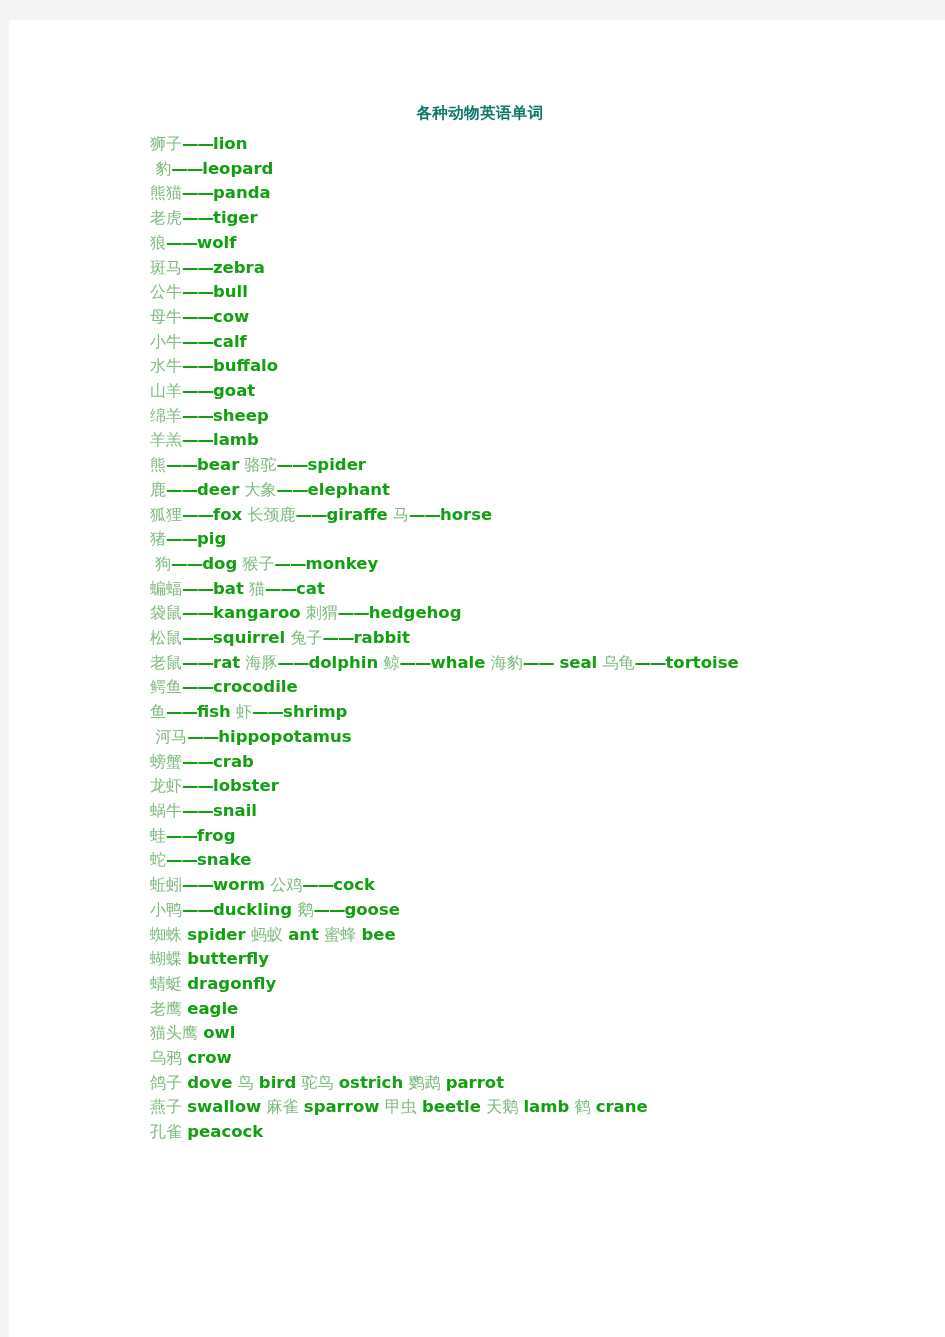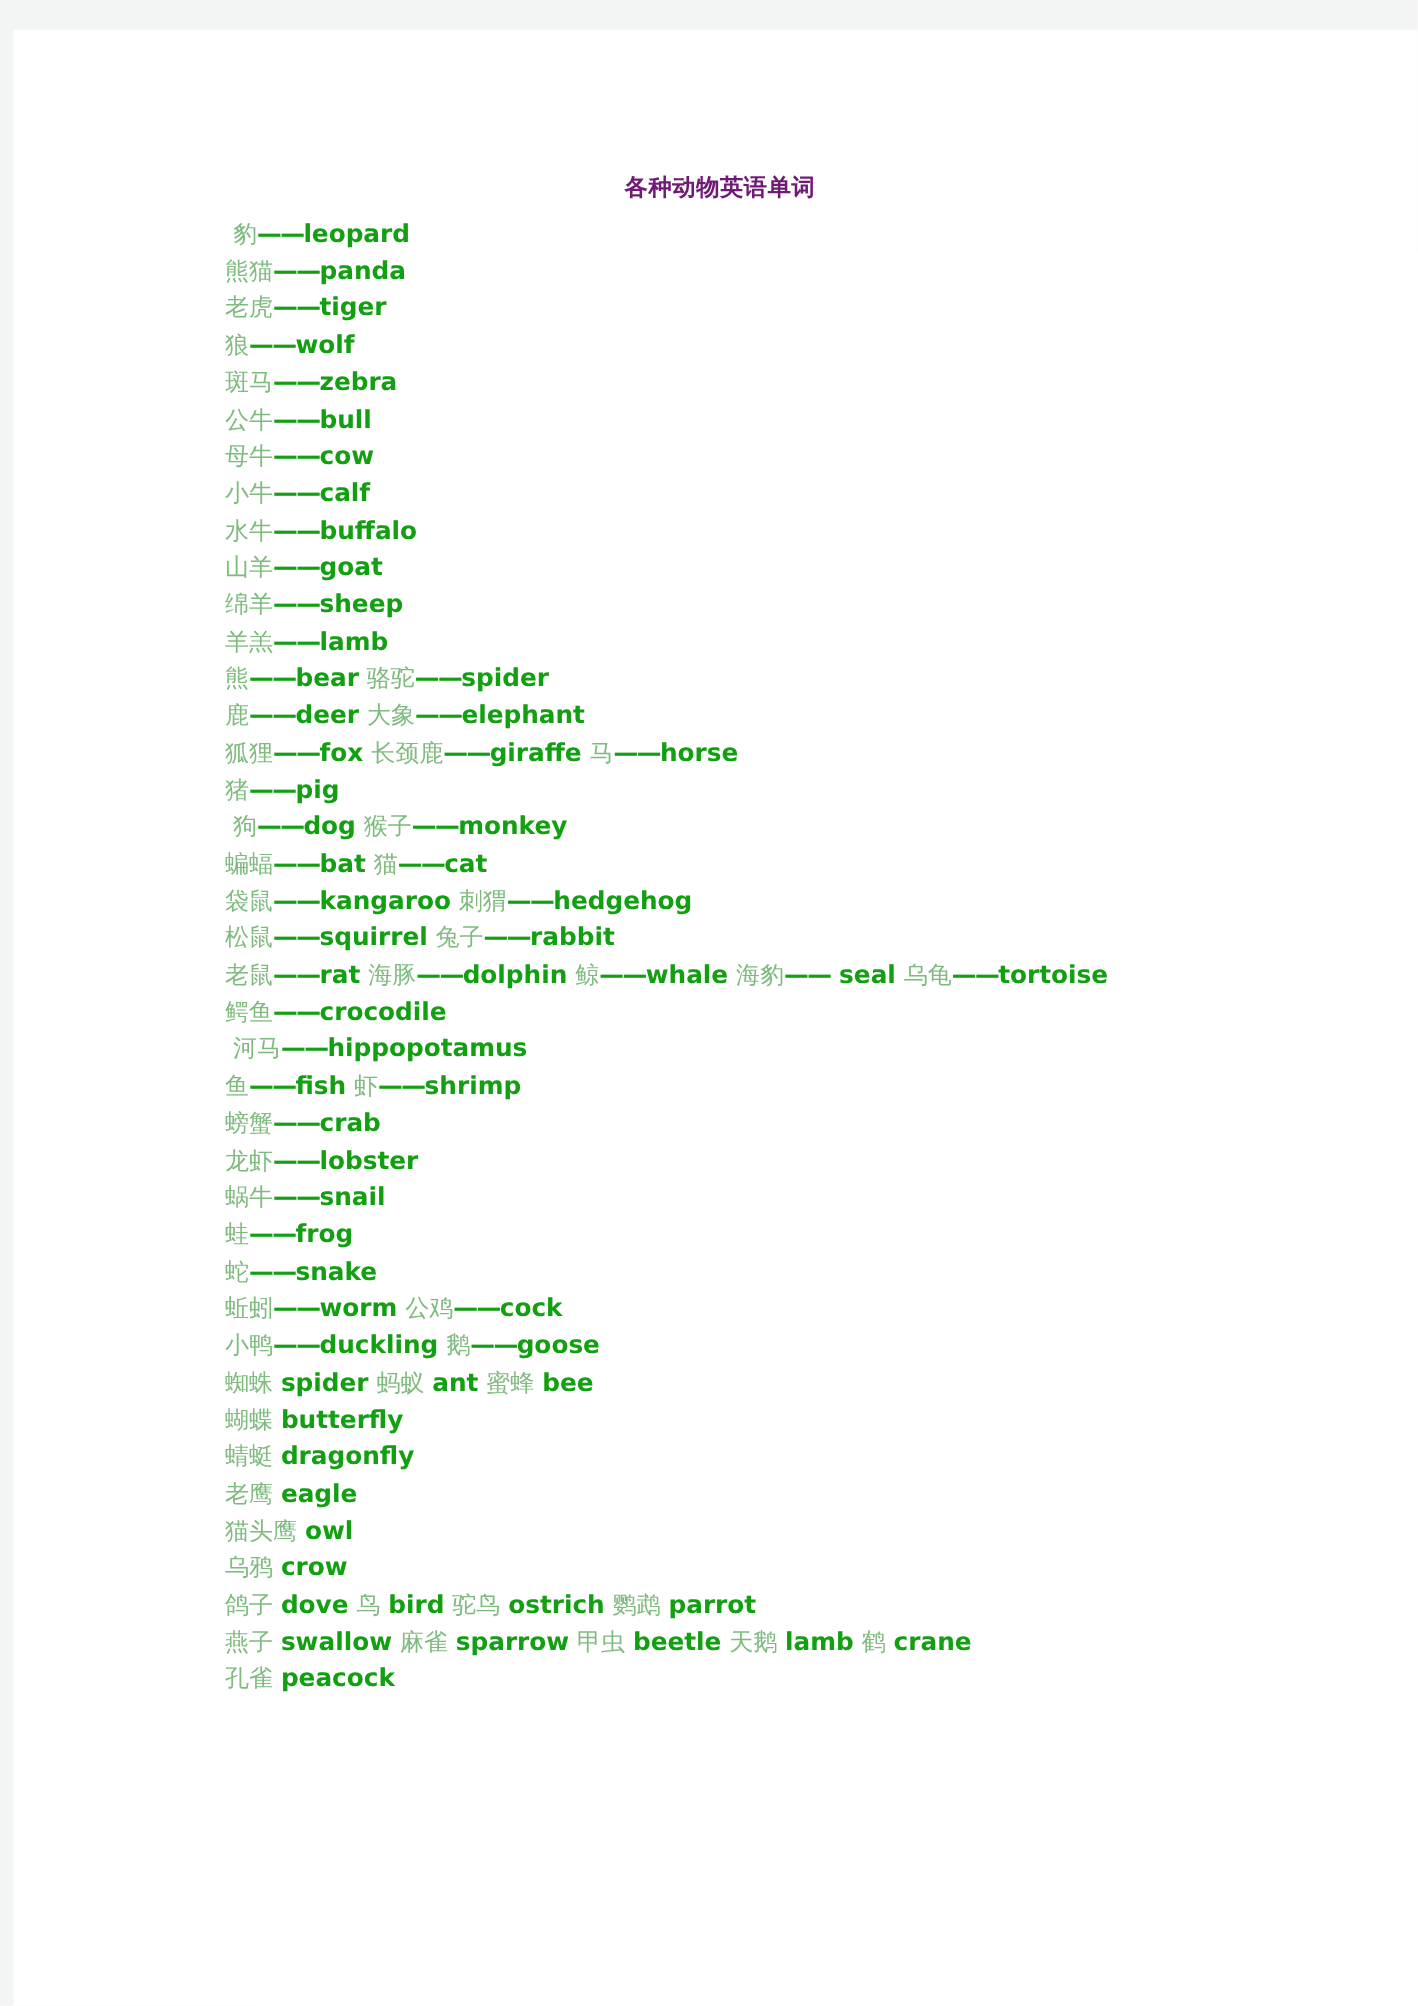--- a/index.html
+++ b/index.html
@@ -30,24 +30,24 @@
     position: absolute;
     left: 141px;
     top: 82px;
     width: 660px;
   }
 
   #doc-title {
     font-family: "DejaVu Serif", "Liberation Serif", serif;
     font-weight: bold;
     font-size: 15.5px;
-    color: #701a75;
+    color: #0f766e;
     text-align: center;
     width: 660px;
-    margin: 12px 0 8px 0;
+    margin: 0 0 8px 0;
     letter-spacing: 0.4px;
     line-height: 22px;
   }
 
   .line {
     font-size: 16.5px;
     line-height: 24.7px;
     color: #12a012;
     white-space: pre-wrap;
     word-break: break-word;
@@ -78,20 +78,21 @@
     letter-spacing: -1px;
   }
 </style>
 </head>
 <body>
 
 <div id="page">
   <div id="doc-body">
     <div id="doc-title">各种动物英语单词</div>
     <div id="word-list">
+        <div class="line"><span class="cn">狮子</span><span class="dash">——</span><span class="en">lion</span></div>
         <div class="line"> <span class="cn">豹</span><span class="dash">——</span><span class="en">leopard</span></div>
         <div class="line"><span class="cn">熊猫</span><span class="dash">——</span><span class="en">panda</span></div>
         <div class="line"><span class="cn">老虎</span><span class="dash">——</span><span class="en">tiger</span></div>
         <div class="line"><span class="cn">狼</span><span class="dash">——</span><span class="en">wolf</span></div>
         <div class="line"><span class="cn">斑马</span><span class="dash">——</span><span class="en">zebra</span></div>
         <div class="line"><span class="cn">公牛</span><span class="dash">——</span><span class="en">bull</span></div>
         <div class="line"><span class="cn">母牛</span><span class="dash">——</span><span class="en">cow</span></div>
         <div class="line"><span class="cn">小牛</span><span class="dash">——</span><span class="en">calf</span></div>
         <div class="line"><span class="cn">水牛</span><span class="dash">——</span><span class="en">buffalo</span></div>
         <div class="line"><span class="cn">山羊</span><span class="dash">——</span><span class="en">goat</span></div>
@@ -100,22 +101,22 @@
         <div class="line"><span class="cn">熊</span><span class="dash">——</span><span class="en">bear</span> <span class="cn">骆驼</span><span class="dash">——</span><span class="en">spider</span></div>
         <div class="line"><span class="cn">鹿</span><span class="dash">——</span><span class="en">deer</span> <span class="cn">大象</span><span class="dash">——</span><span class="en">elephant</span></div>
         <div class="line"><span class="cn">狐狸</span><span class="dash">——</span><span class="en">fox</span> <span class="cn">长颈鹿</span><span class="dash">——</span><span class="en">giraffe</span> <span class="cn">马</span><span class="dash">——</span><span class="en">horse</span></div>
         <div class="line"><span class="cn">猪</span><span class="dash">——</span><span class="en">pig</span></div>
         <div class="line"> <span class="cn">狗</span><span class="dash">——</span><span class="en">dog</span> <span class="cn">猴子</span><span class="dash">——</span><span class="en">monkey</span></div>
         <div class="line"><span class="cn">蝙蝠</span><span class="dash">——</span><span class="en">bat</span> <span class="cn">猫</span><span class="dash">——</span><span class="en">cat</span></div>
         <div class="line"><span class="cn">袋鼠</span><span class="dash">——</span><span class="en">kangaroo</span> <span class="cn">刺猬</span><span class="dash">——</span><span class="en">hedgehog</span></div>
         <div class="line"><span class="cn">松鼠</span><span class="dash">——</span><span class="en">squirrel</span> <span class="cn">兔子</span><span class="dash">——</span><span class="en">rabbit</span></div>
         <div class="line"><span class="cn">老鼠</span><span class="dash">——</span><span class="en">rat</span> <span class="cn">海豚</span><span class="dash">——</span><span class="en">dolphin</span> <span class="cn">鲸</span><span class="dash">——</span><span class="en">whale</span> <span class="cn">海豹</span><span class="dash">——</span><span class="en"> seal</span> <span class="cn">乌龟</span><span class="dash">——</span><span class="en">tortoise</span></div>
         <div class="line"><span class="cn">鳄鱼</span><span class="dash">——</span><span class="en">crocodile</span></div>
+        <div class="line"><span class="cn">鱼</span><span class="dash">——</span><span class="en">fish</span> <span class="cn">虾</span><span class="dash">——</span><span class="en">shrimp</span></div>
         <div class="line"> <span class="cn">河马</span><span class="dash">——</span><span class="en">hippopotamus</span></div>
-        <div class="line"><span class="cn">鱼</span><span class="dash">——</span><span class="en">fish</span> <span class="cn">虾</span><span class="dash">——</span><span class="en">shrimp</span></div>
         <div class="line"><span class="cn">螃蟹</span><span class="dash">——</span><span class="en">crab</span></div>
         <div class="line"><span class="cn">龙虾</span><span class="dash">——</span><span class="en">lobster</span></div>
         <div class="line"><span class="cn">蜗牛</span><span class="dash">——</span><span class="en">snail</span></div>
         <div class="line"><span class="cn">蛙</span><span class="dash">——</span><span class="en">frog</span></div>
         <div class="line"><span class="cn">蛇</span><span class="dash">——</span><span class="en">snake</span></div>
         <div class="line"><span class="cn">蚯蚓</span><span class="dash">——</span><span class="en">worm</span> <span class="cn">公鸡</span><span class="dash">——</span><span class="en">cock</span></div>
         <div class="line"><span class="cn">小鸭</span><span class="dash">——</span><span class="en">duckling</span> <span class="cn">鹅</span><span class="dash">——</span><span class="en">goose</span></div>
         <div class="line"><span class="cn">蜘蛛</span> <span class="en">spider</span> <span class="cn">蚂蚁</span> <span class="en">ant</span> <span class="cn">蜜蜂</span> <span class="en">bee</span></div>
         <div class="line"><span class="cn">蝴蝶</span> <span class="en">butterfly</span></div>
         <div class="line"><span class="cn">蜻蜓</span> <span class="en">dragonfly</span></div>

